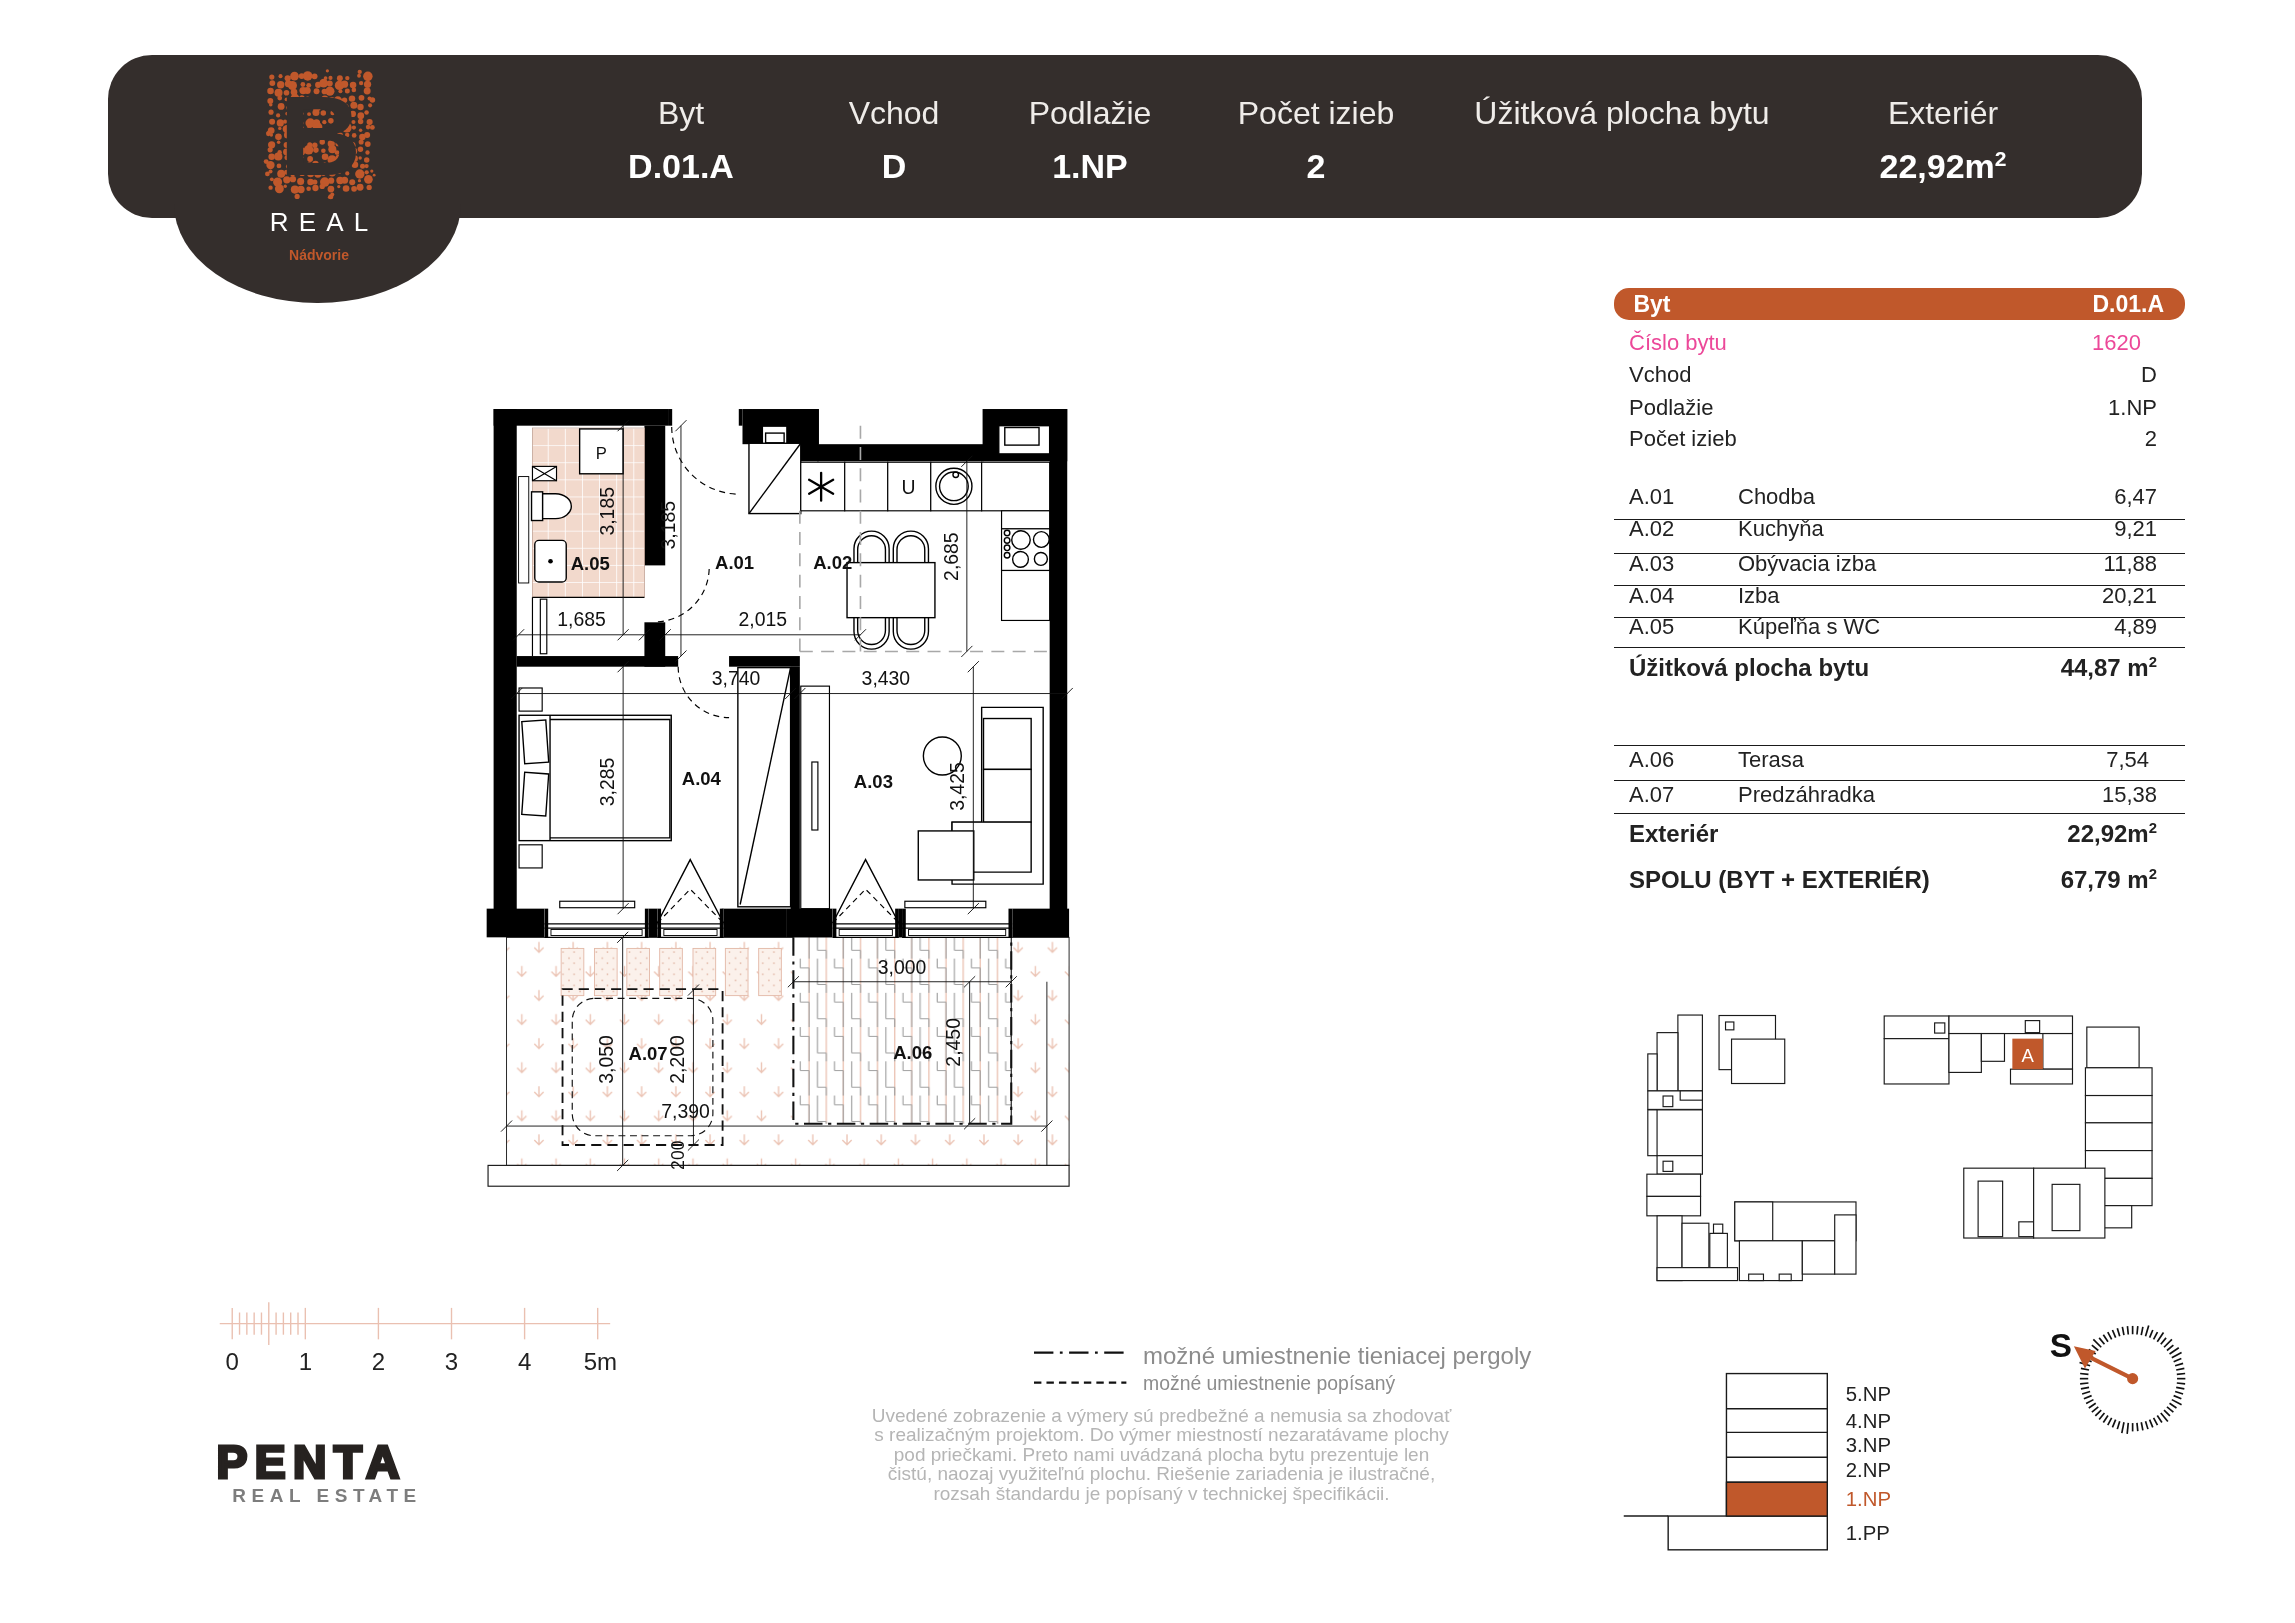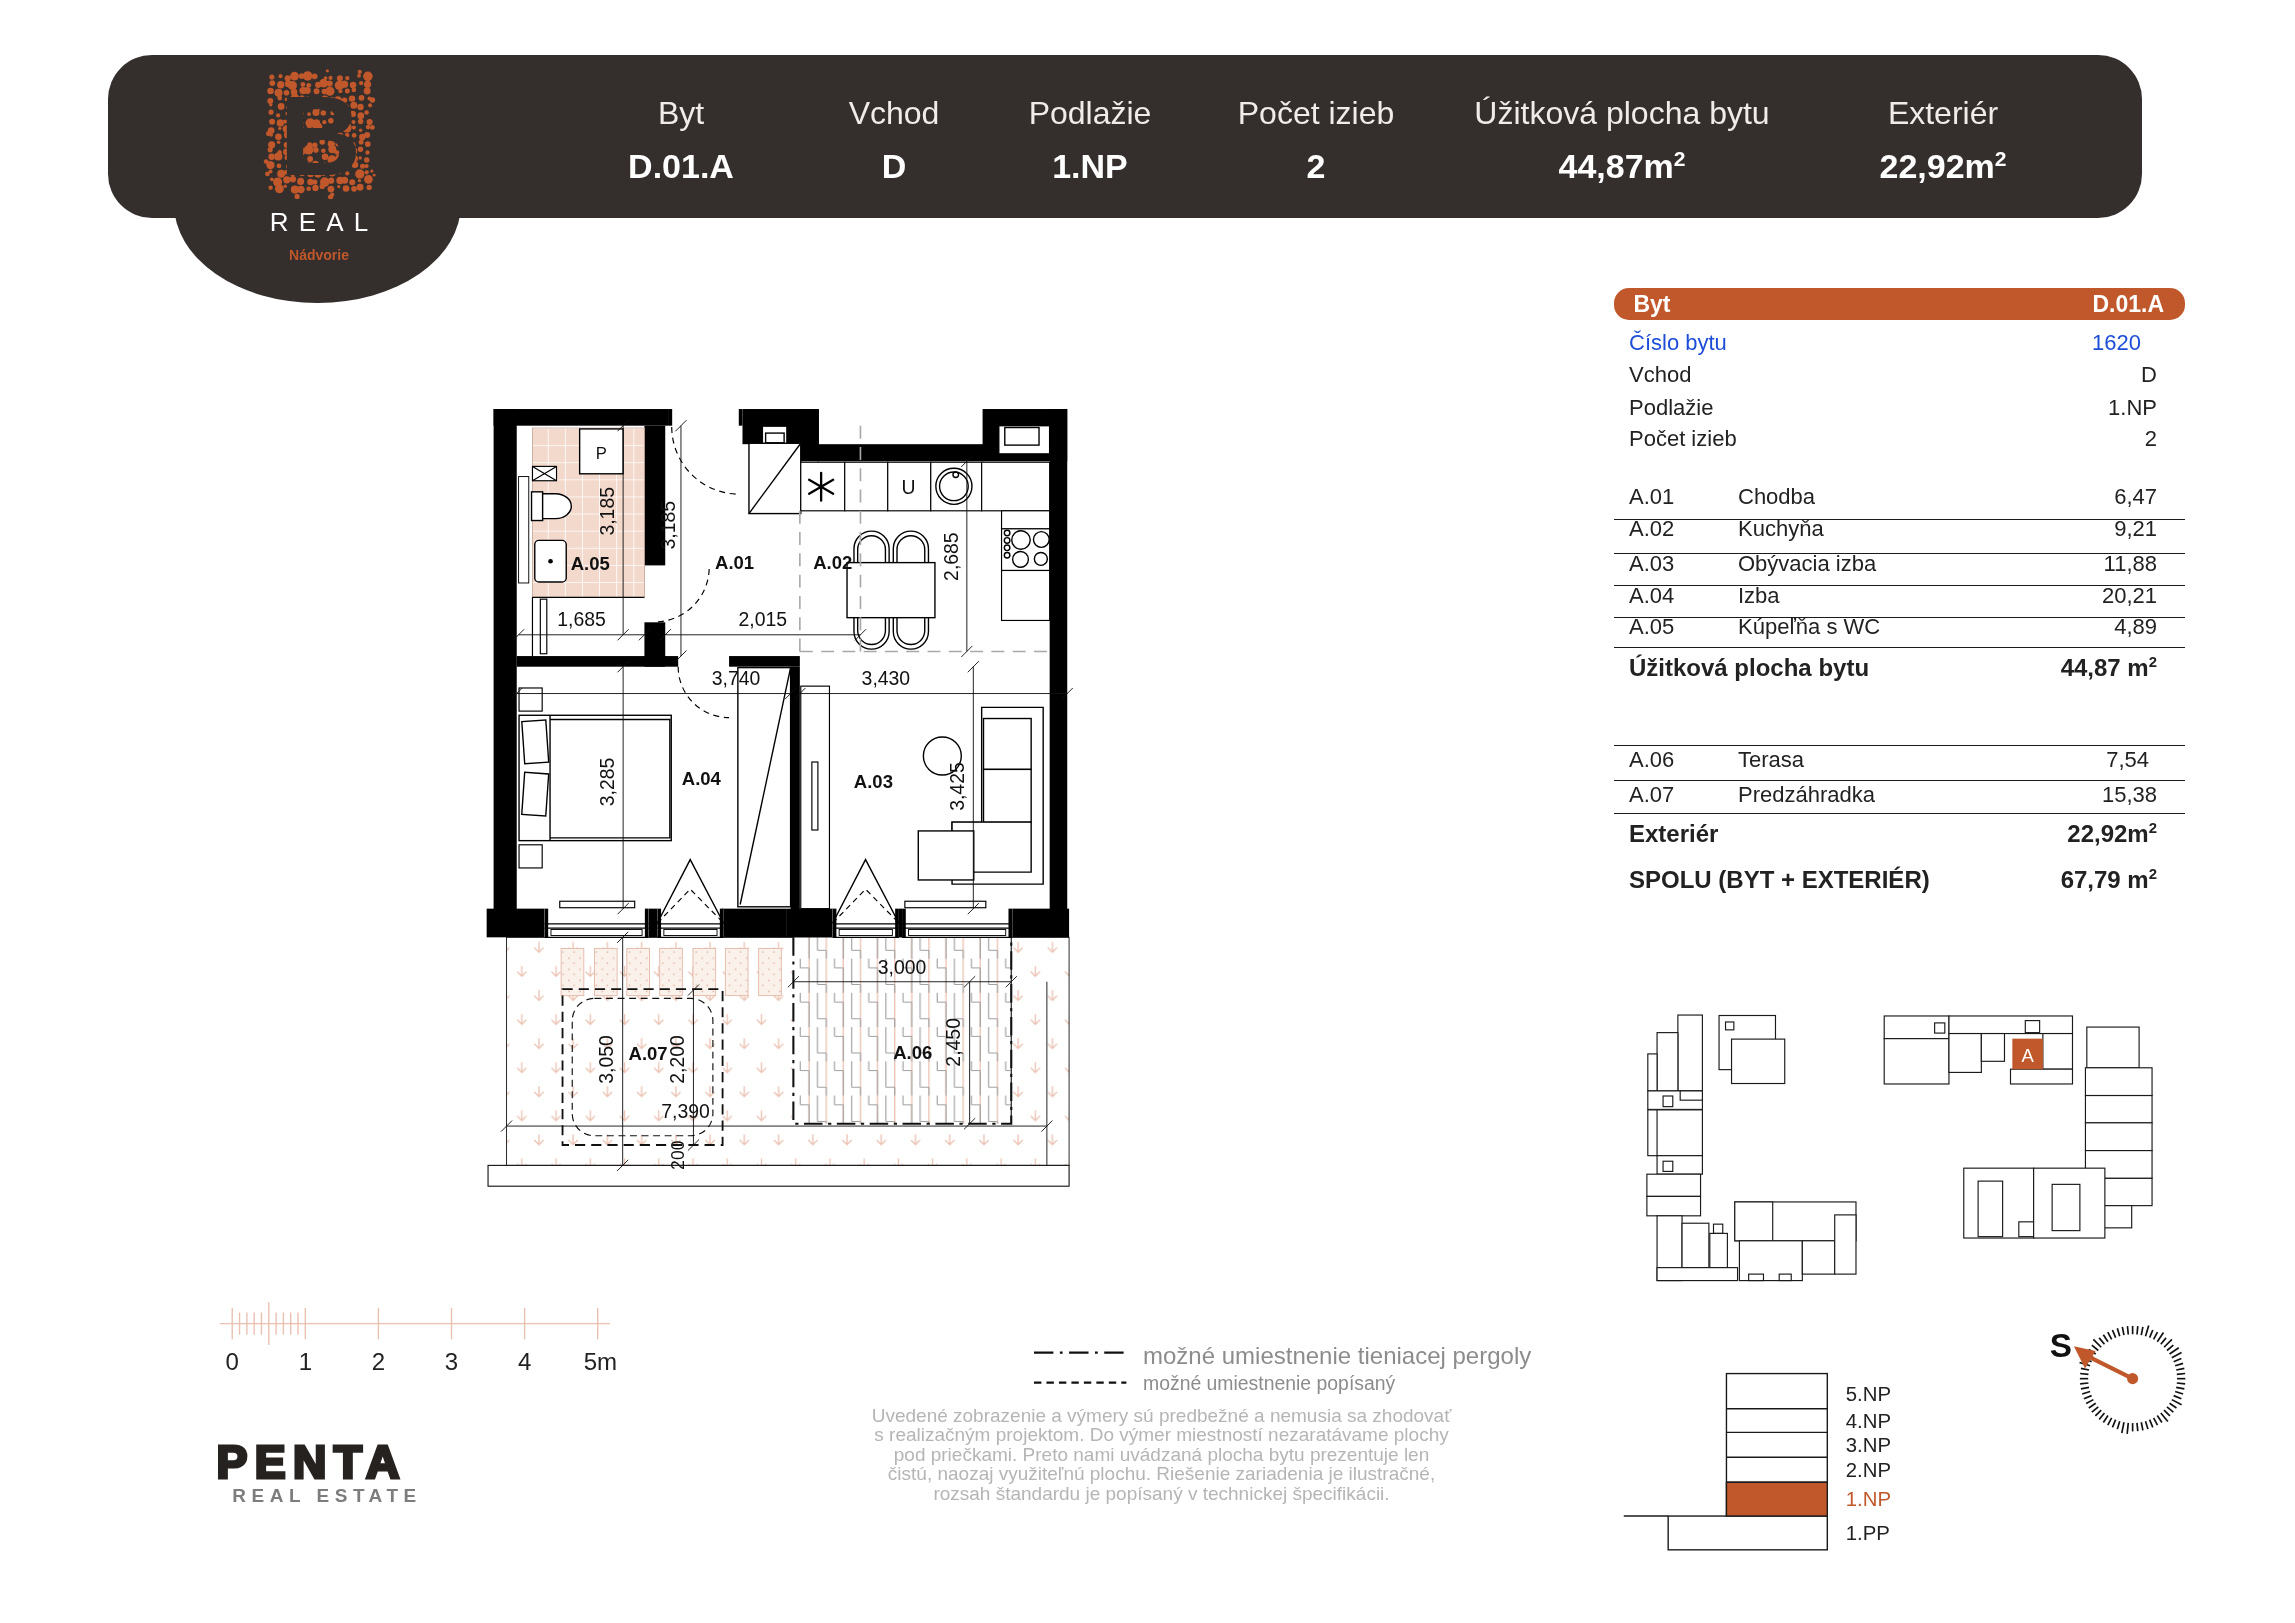--- a/index.html
+++ b/index.html
@@ -833,31 +833,30 @@
 
 <div style="position:absolute;left:681px;top:95px;width:416px;margin-left:-208px;text-align:center;font-size:32px;color:#EFECE9">Byt</div>
 <div style="position:absolute;left:681px;top:147px;width:416px;margin-left:-208px;text-align:center;font-size:34px;font-weight:bold;color:#fff">D.01.A</div>
 <div style="position:absolute;left:894px;top:95px;width:416px;margin-left:-208px;text-align:center;font-size:32px;color:#EFECE9">Vchod</div>
 <div style="position:absolute;left:894px;top:147px;width:416px;margin-left:-208px;text-align:center;font-size:34px;font-weight:bold;color:#fff">D</div>
 <div style="position:absolute;left:1090px;top:95px;width:416px;margin-left:-208px;text-align:center;font-size:32px;color:#EFECE9">Podlažie</div>
 <div style="position:absolute;left:1090px;top:147px;width:416px;margin-left:-208px;text-align:center;font-size:34px;font-weight:bold;color:#fff">1.NP</div>
 <div style="position:absolute;left:1316px;top:95px;width:416px;margin-left:-208px;text-align:center;font-size:32px;color:#EFECE9">Počet izieb</div>
 <div style="position:absolute;left:1316px;top:147px;width:416px;margin-left:-208px;text-align:center;font-size:34px;font-weight:bold;color:#fff">2</div>
 <div style="position:absolute;left:1622px;top:95px;width:416px;margin-left:-208px;text-align:center;font-size:32px;color:#EFECE9">Úžitková plocha bytu</div>
-<div style="position:absolute;left:1622px;top:147px;width:416px;margin-left:-208px;text-align:center;font-size:34px;font-weight:bold;color:#fff">44,87m<sup>2</sup></div>
 <div style="position:absolute;left:1943px;top:95px;width:416px;margin-left:-208px;text-align:center;font-size:32px;color:#EFECE9">Exteriér</div>
 <div style="position:absolute;left:1943px;top:147px;width:416px;margin-left:-208px;text-align:center;font-size:34px;font-weight:bold;color:#fff">22,92m<sup>2</sup></div>
 
 <div style="position:absolute;left:319px;top:207px;width:278px;margin-left:-139px;text-align:center;font-size:26px;color:#fff;letter-spacing:10.2px;text-indent:10.2px">REAL</div>
 
 <div style="position:absolute;left:319px;top:247px;width:278px;margin-left:-139px;text-align:center;font-size:14px;font-weight:bold;color:#C0582B">Nádvorie</div>
 
 <div style="position:absolute;left:1614px;top:288px;width:571px;height:32px;background:#C0582B;border-radius:15px;color:#fff;font-weight:bold;font-size:23px;line-height:32px"><span style="margin-left:19.4px">Byt</span><span style="float:right;margin-right:21px">D.01.A</span></div>
 
-<div style="position:absolute;left:1629px;top:330px;width:528px;height:28px;font-size:22px;color:#1d4ed8">
+<div style="position:absolute;left:1629px;top:330px;width:528px;height:28px;font-size:22px;color:#ec4899">
       <span style="position:absolute;left:0">Číslo bytu</span>
       <span style="position:absolute;left:109px"></span>
       <span style="position:absolute;right:16px">1620</span>
     </div>
 <div style="position:absolute;left:1629px;top:362px;width:528px;height:28px;font-size:22px;color:#222">
       <span style="position:absolute;left:0">Vchod</span>
       <span style="position:absolute;left:109px"></span>
       <span style="position:absolute;right:0">D</span>
     </div>
 <div style="position:absolute;left:1629px;top:395px;width:528px;height:28px;font-size:22px;color:#222">

